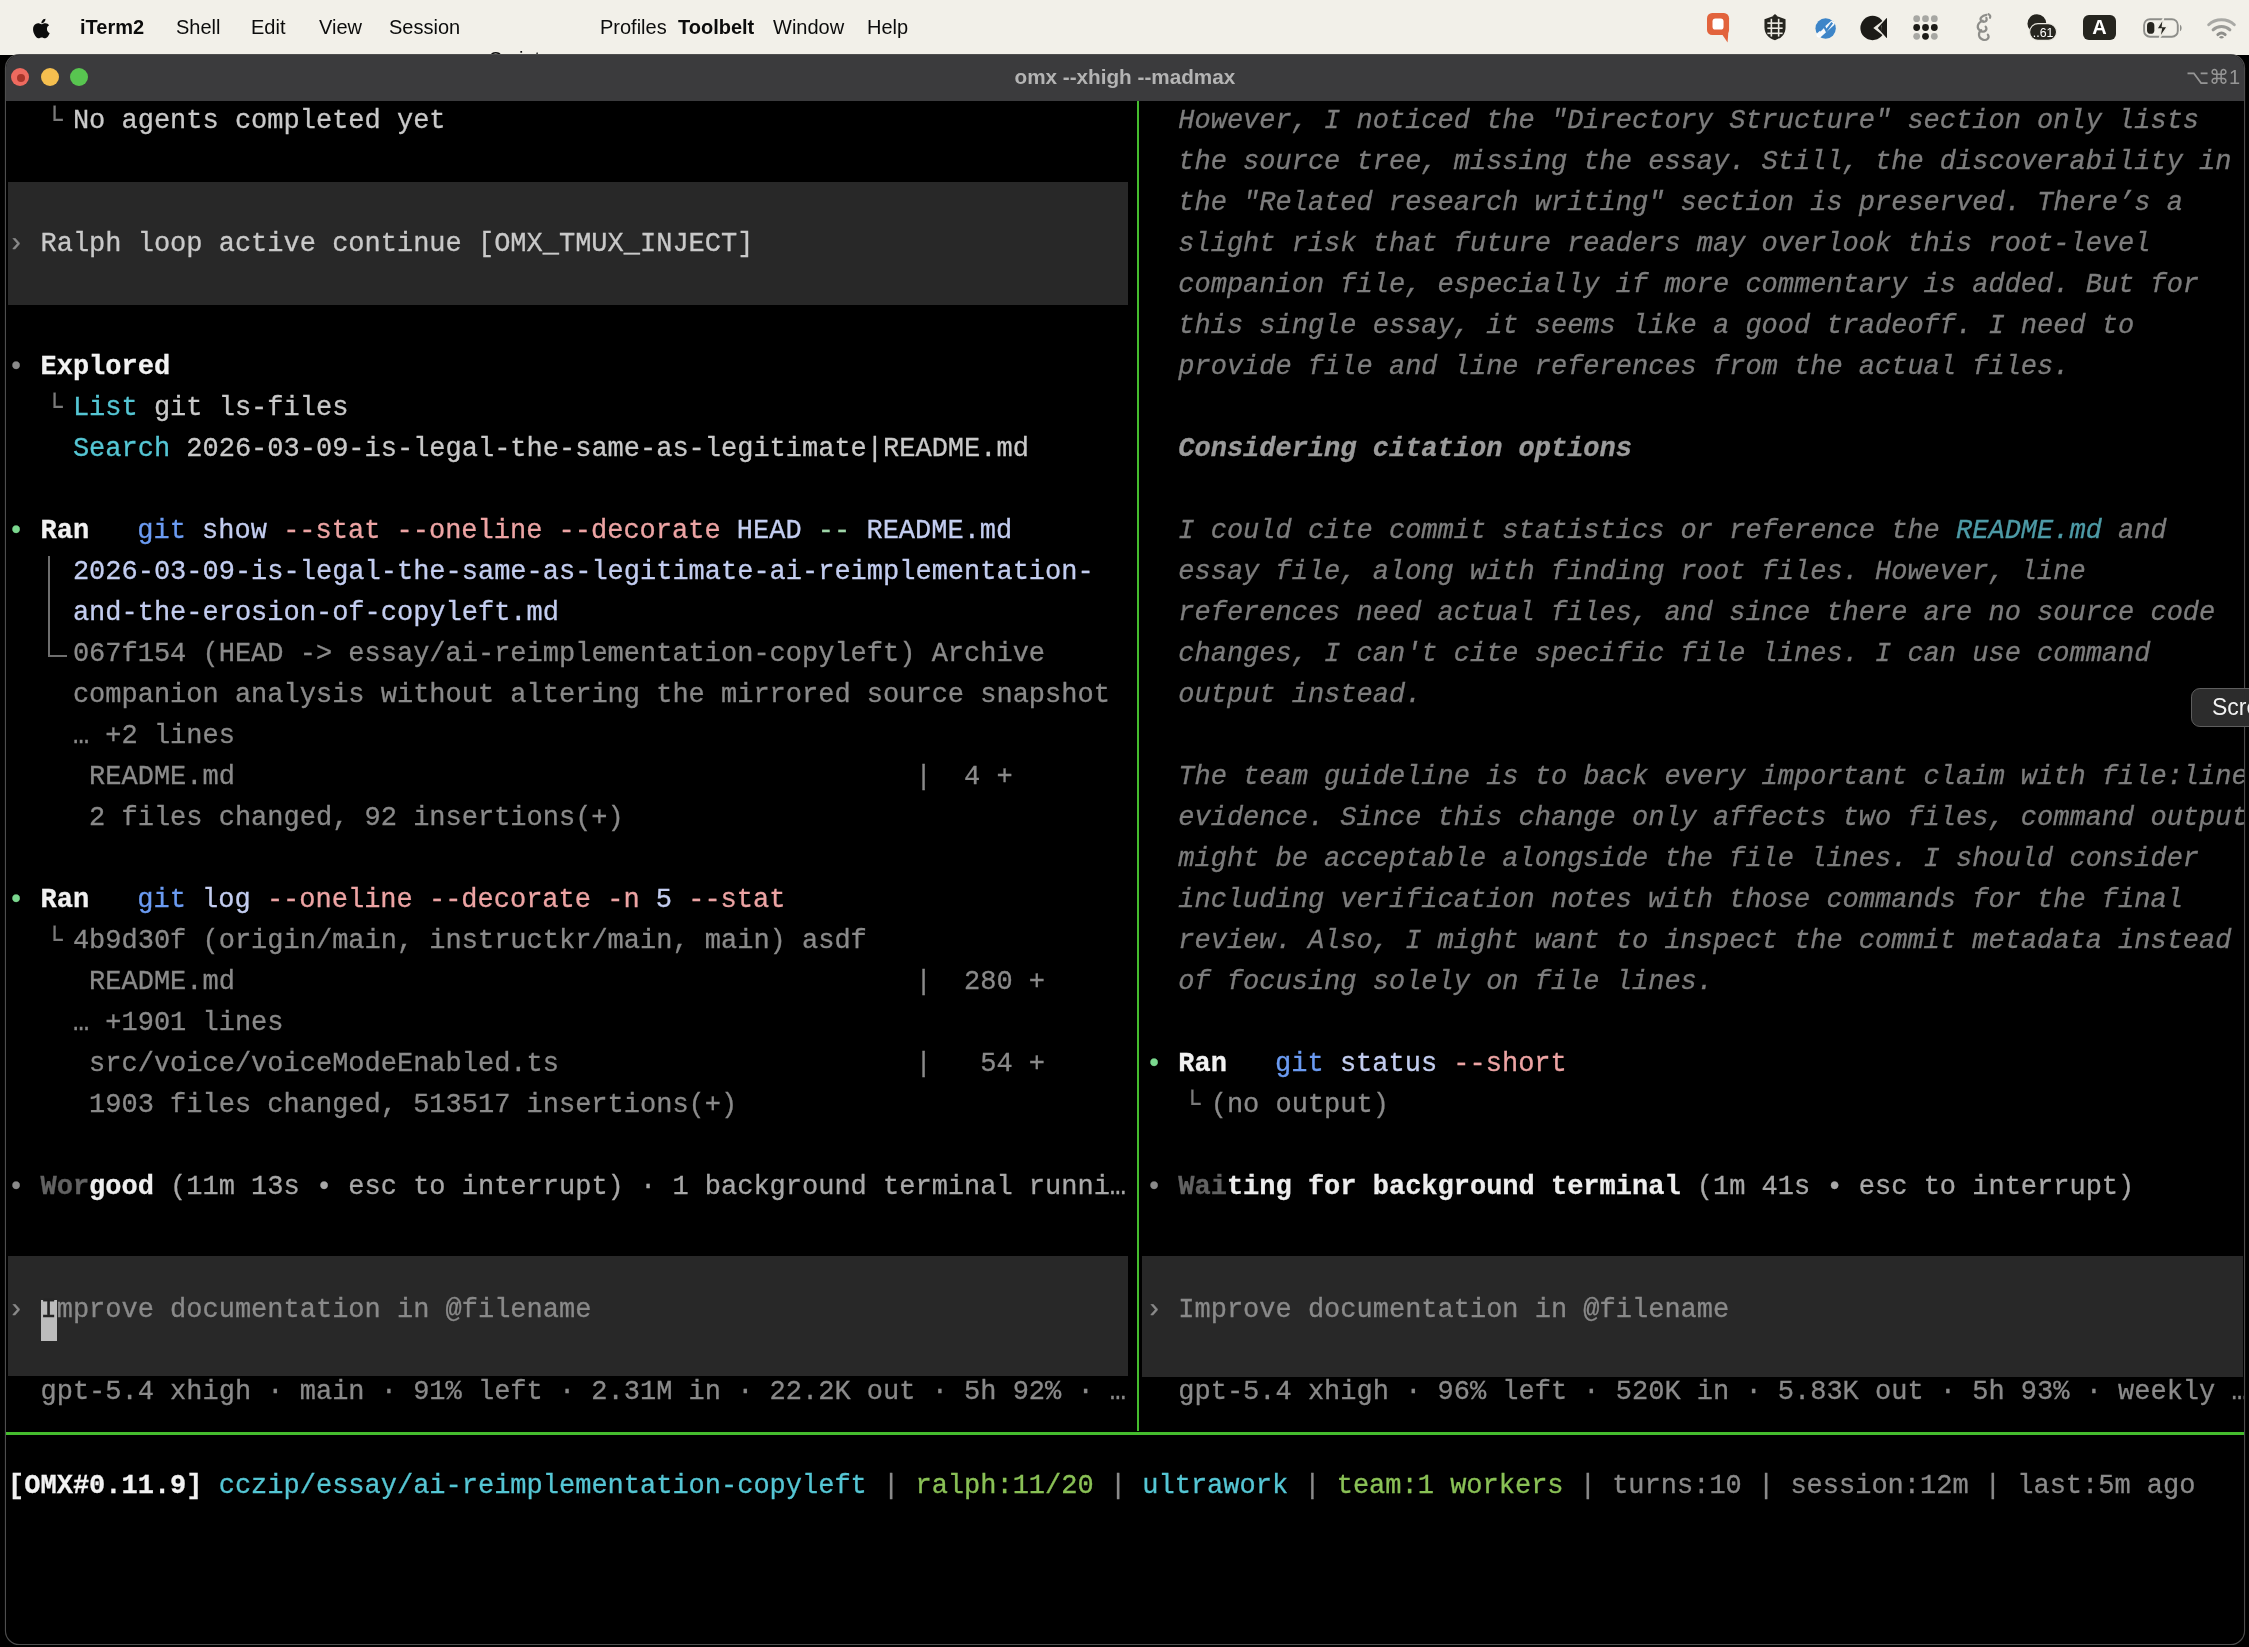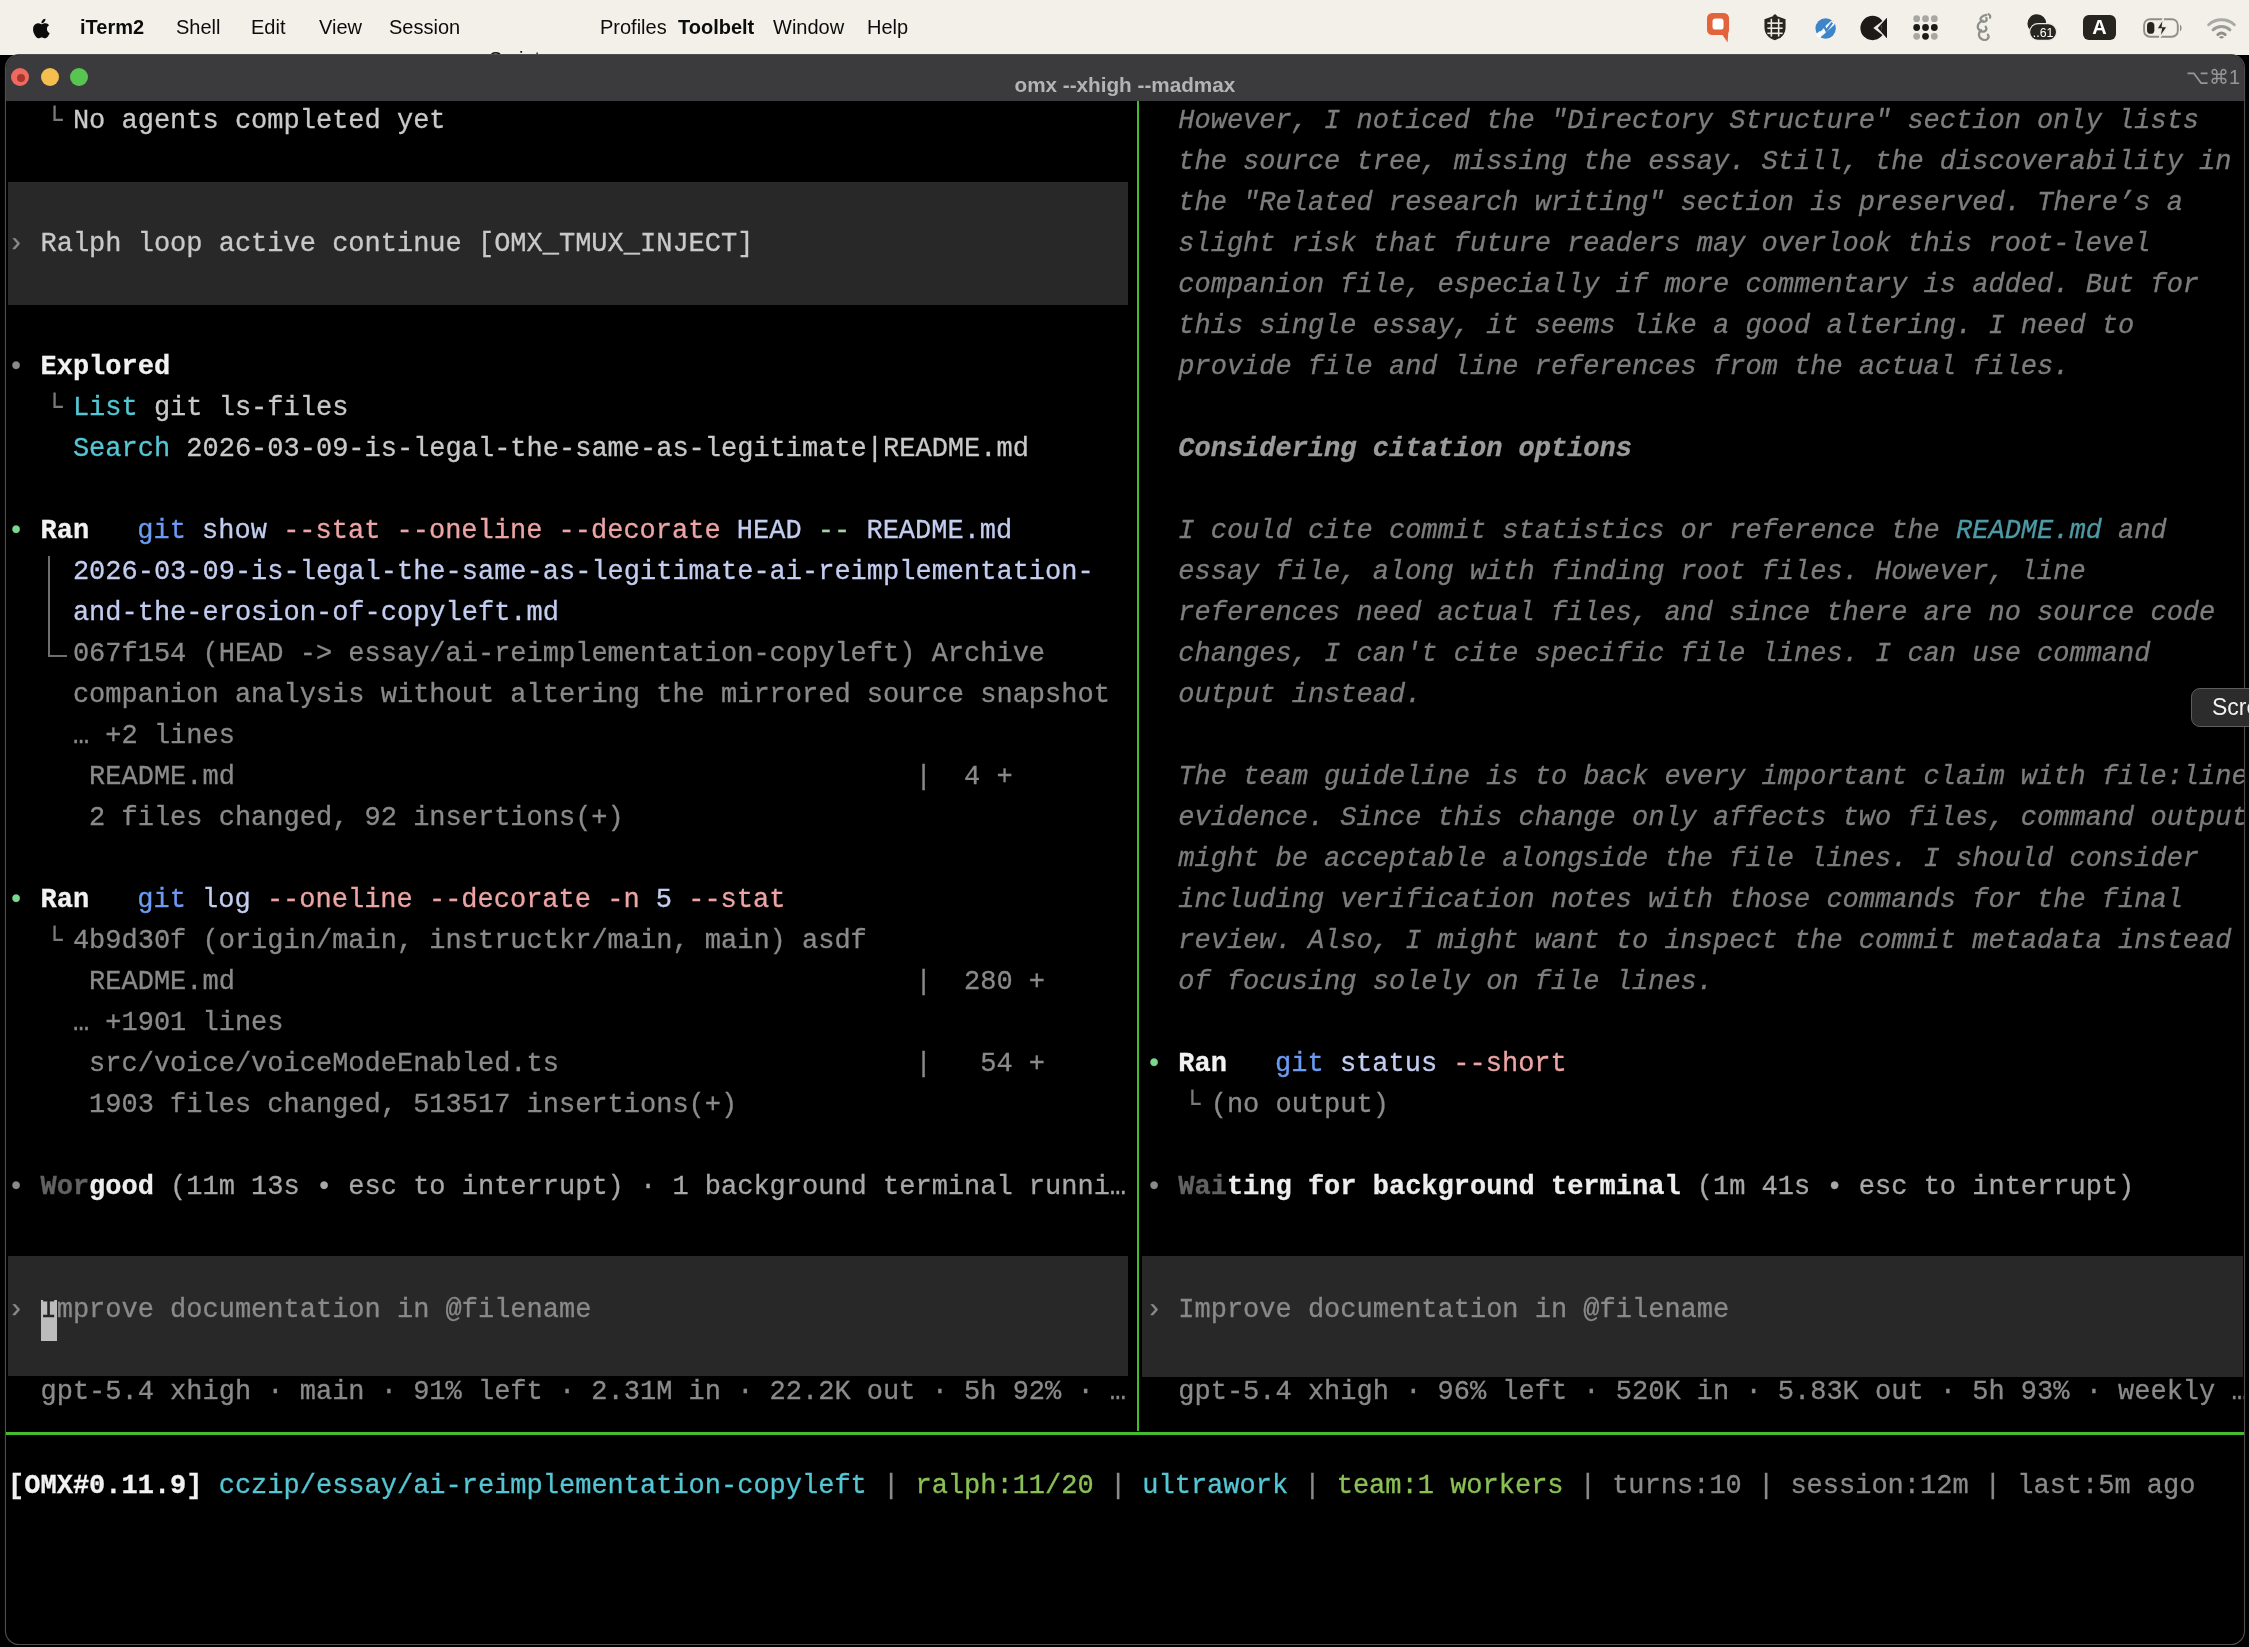--- a/index.html
+++ b/index.html
@@ -6,21 +6,21 @@
   html,body { width:2250px; height:1648px; background:#000; overflow:hidden; }
   body { position:relative; font-family:"Liberation Sans", sans-serif; }
   
   #menubar { position:absolute; left:0; top:0; width:2250px; height:55px; background:#f2f0e9; }
   #menubar .mi { position:absolute; top:0; height:55px; line-height:55px; font-size:20px; color:#0c0c0c; white-space:nowrap;text-align:center; }
   
   #win { position:absolute; left:5.9px; top:55px; width:2238px; height:1589px; background:#000;
          border-radius:13.3px; overflow:hidden; box-shadow:0 0 0 1.1px #4e4e4e; }
   #titlebar { position:absolute; left:0; top:0; width:2238px; height:46px; background:#3b3b3d; }
   .tl { position:absolute; top:13.3px; width:18px; height:18px; border-radius:50%; }
-  #title { position:absolute; left:0; top:8px; width:2238px; height:58px; line-height:44px; text-align:center;
+  #title { position:absolute; left:0; top:0; width:2238px; height:58px; line-height:44px; text-align:center;
            font-size:20.7px; font-weight:bold; color:#b4b4b4; }
   #hotkey { position:absolute; right:3.7px; top:0; height:46px; line-height:44px; font-size:20px; color:#969696; }
   
   pre { font-family:"Liberation Mono", monospace; font-size:27px; line-height:41px; white-space:pre; -webkit-text-stroke:0.3px currentColor; }
   #lpane  { position:absolute; left:2.2px;    top:46px; }
   #rpane  { position:absolute; left:1140px; top:46px; }
   .box { position:absolute; background:#282828; }
   #sep   { position:absolute; left:1131px; top:46px; width:1.8px;  height:1330px; background:#45bc2e; }
   #hline { position:absolute; left:0;      top:1377px; width:2238px; height:3px;    background:#45bc2e; }
   #omx   { position:absolute; left:2.2px;    top:1411px; }
@@ -184,21 +184,21 @@
 
 
 <span class="gy">›</span> <span class="gy"><span class="cur">I</span>mprove documentation in @filename</span>
 
   <span class="gy">gpt-5.4 xhigh · main · 91% left · 2.31M in · 22.2K out · 5h 92% · …</span></pre>
   <pre id="rpane">  <span class="it">However, I noticed the "Directory Structure" section only lists</span>
   <span class="it">the source tree, missing the essay. Still, the discoverability in</span>
   <span class="it">the "Related research writing" section is preserved. There’s a</span>
   <span class="it">slight risk that future readers may overlook this root-level</span>
   <span class="it">companion file, especially if more commentary is added. But for</span>
-  <span class="it">this single essay, it seems like a good altering. I need to</span>
+  <span class="it">this single essay, it seems like a good tradeoff. I need to</span>
   <span class="it">provide file and line references from the actual files.</span>
 
   <span class="itb">Considering citation options</span>
 
   <span class="it">I could cite commit statistics or reference the <span class="itc">README.md</span> and</span>
   <span class="it">essay file, along with finding root files. However, line</span>
   <span class="it">references need actual files, and since there are no source code</span>
   <span class="it">changes, I can't cite specific file lines. I can use command</span>
   <span class="it">output instead.</span>
 

